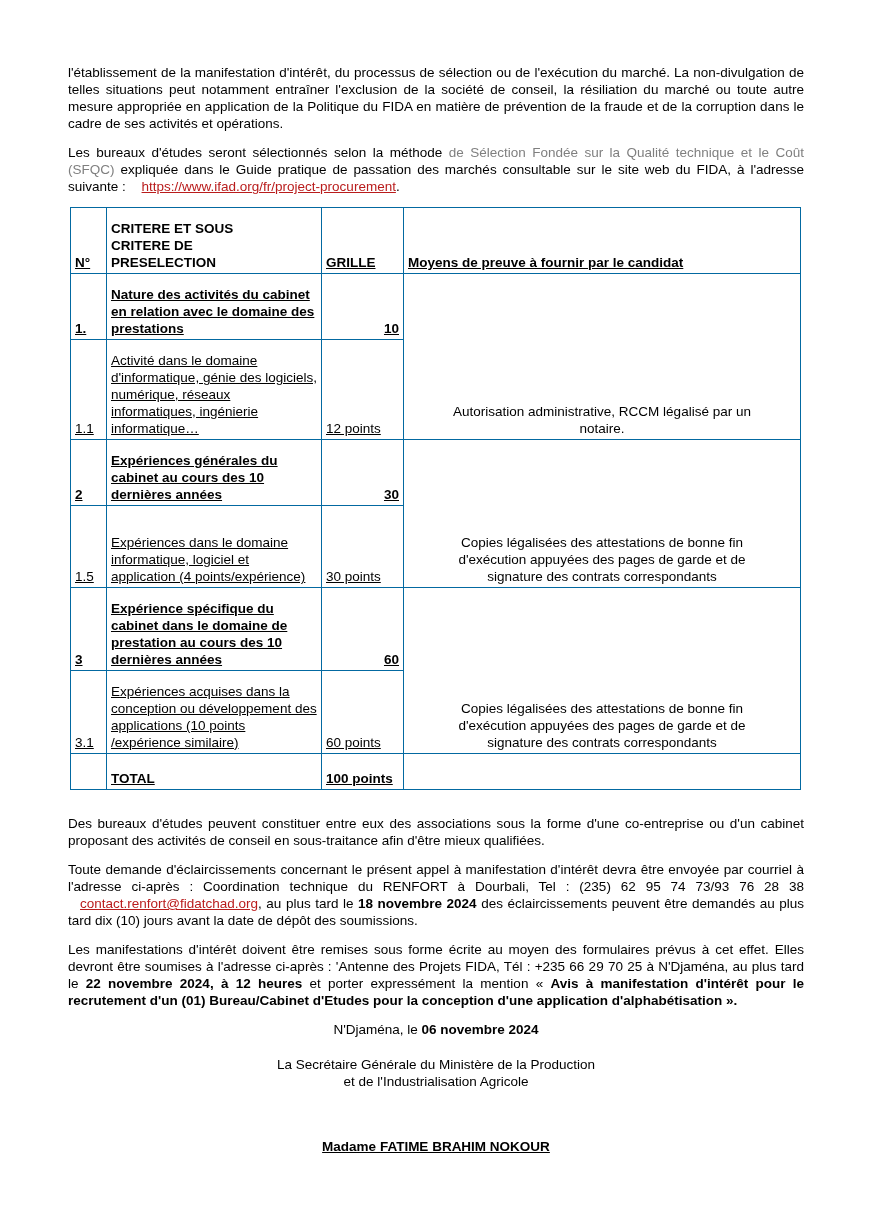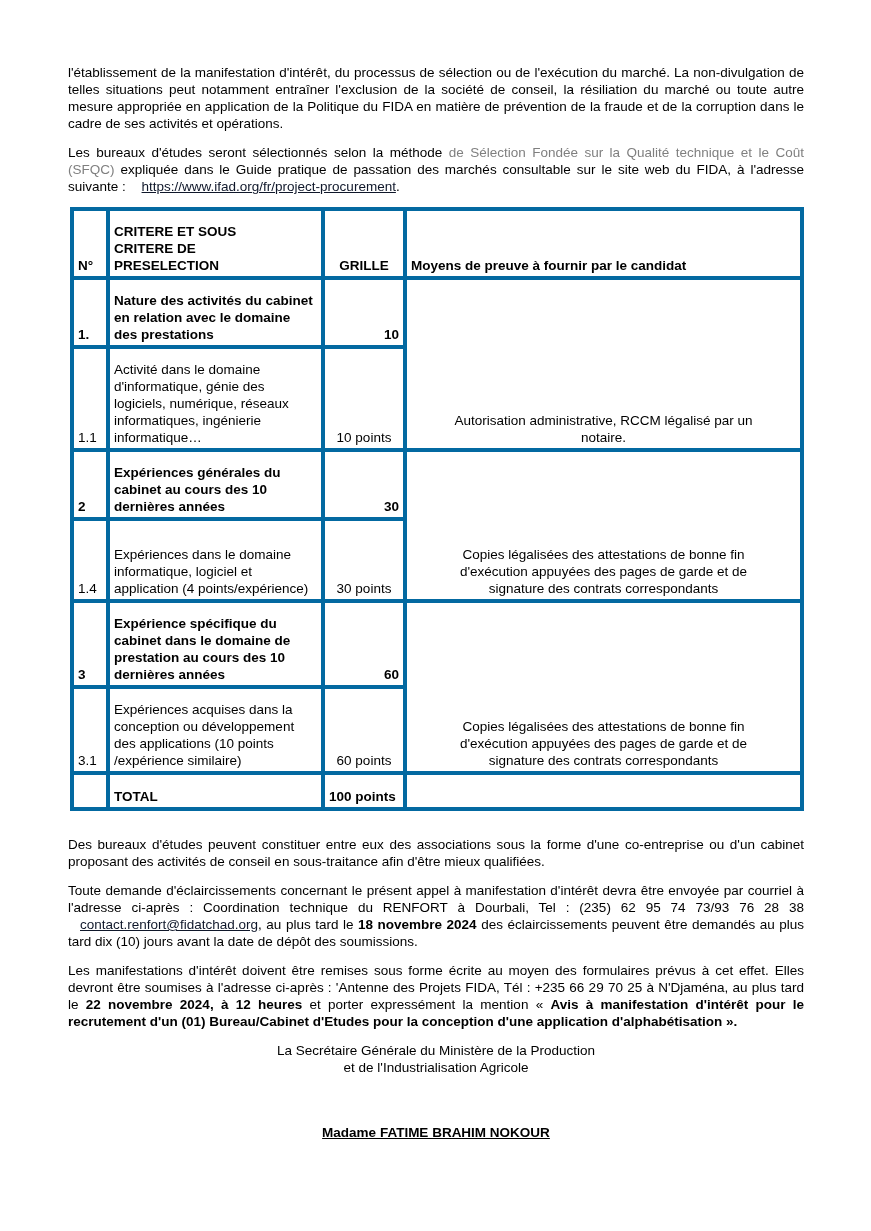--- a/index.html
+++ b/index.html
@@ -10,47 +10,48 @@
     font-family:"Liberation Sans", sans-serif;
     font-size:13.5px;
     line-height:17px;
     color:#000000;
     overflow:hidden;
     box-sizing:border-box;
   }
   .content { padding:64px 67px 0 68px; }
   p { margin:0 0 12px 0; text-align:justify; }
   .gray { color:#7f7f7f; }
-  a.link { color:#0f172a; text-decoration:underline; cursor:pointer;padding-left:12px; }
+  a.link { color:#b91c1c; text-decoration:underline; cursor:pointer;padding-left:12px; }
   .bold { font-weight:bold; }
 
   
   table.criteria-table {
     border-collapse:collapse;
     table-layout:fixed;
     width:730px;
     margin:1px 0 25px 2px;
   }
   table.criteria-table td {
-    border:4px solid #0369a1;
+    border:1px solid #0369a1;
     vertical-align:bottom;
     padding:12px 4px 2px 4px;
     overflow:hidden;
     box-sizing:border-box;
+    text-decoration:underline;
   }
   col.c1 { width:36px; }
   col.c2 { width:215px; }
   col.c3 { width:82px; }
   col.c4 { width:397px; }
   td.num { padding-left:4px; }
   td.criteria { padding:1px 12px 2px 5px; }
   td.hdr-cell { font-weight:bold; vertical-align:bottom; }
   .hdr-crit-inner { display:inline-block; max-width:150px; }
   td.grille-main { text-align:right; font-weight:bold; padding-right:8px; }
-  td.grille-sub { padding-left:6px;text-align:center; }
+  td.grille-sub { padding-left:6px; }
   td.grille-total { font-weight:bold; padding-left:6px; padding-right:10px; vertical-align:bottom; }
   td.proof { vertical-align:middle; text-align:center; padding:2px 8px; }
   .proof-inner { display:inline-block; max-width:345px; }
   .dateline { text-align:center; margin:0 0 18px 0; }
   .sig-block { text-align:center; margin:0 0 48px 0; }
   .name-line { text-align:center; }
   .name-line span { font-weight:bold; text-decoration:underline; }
 </style>
 </head>
 <body>
@@ -80,31 +81,31 @@
 
       <tr style="height:48px">
         <td class="num bold">1.</td>
         <td class="criteria bold">Nature des activités du cabinet en relation avec le domaine des prestations</td>
         <td class="grille-main">10</td>
         <td class="proof" rowspan="2"><span class="proof-inner">Autorisation administrative, RCCM légalisé par un notaire.</span></td>
       </tr>
       <tr style="height:83px">
         <td class="num">1.1</td>
         <td class="criteria">Activité dans le domaine d'informatique, génie des logiciels, numérique, réseaux informatiques, ingénierie informatique…</td>
-        <td class="grille-sub">10 points</td>
+        <td class="grille-sub">12 points</td>
       </tr>
 
       <tr style="height:62px">
         <td class="num bold">2</td>
         <td class="criteria bold">Expériences générales du cabinet au cours des 10 dernières années</td>
         <td class="grille-main">30</td>
         <td class="proof" rowspan="2"><span class="proof-inner">Copies légalisées des attestations de bonne fin d'exécution appuyées des pages de garde et de signature des contrats correspondants</span></td>
       </tr>
       <tr style="height:82px">
-        <td class="num">1.4</td>
+        <td class="num">1.5</td>
         <td class="criteria">Expériences dans le domaine informatique, logiciel et application (4 points/expérience)</td>
         <td class="grille-sub">30 points</td>
       </tr>
 
       <tr style="height:69px">
         <td class="num bold">3</td>
         <td class="criteria bold">Expérience spécifique du cabinet dans le domaine de prestation au cours des 10 dernières années</td>
         <td class="grille-main">60</td>
         <td class="proof" rowspan="2"><span class="proof-inner">Copies légalisées des attestations de bonne fin d'exécution appuyées des pages de garde et de signature des contrats correspondants</span></td>
       </tr>
@@ -122,20 +123,21 @@
       </tr>
     </tbody>
       </table>
 
     <p>Des bureaux d'études peuvent constituer entre eux des associations sous la forme d'une co-entreprise ou d'un cabinet proposant des activités de conseil en sous-traitance afin d'être mieux qualifiées.</p>
 
     <p><span>Toute demande d'éclaircissements concernant le présent appel à manifestation d'intérêt devra être envoyée par courriel à l'adresse ci-après : Coordination technique du RENFORT à Dourbali, Tel : (235) 62 95 74 73/93 76 28 38 </span><a class="link">contact.renfort@fidatchad.org</a><span>, au plus tard le </span><span class="bold">18 novembre 2024</span><span> des éclaircissements peuvent être demandés au plus tard dix (10) jours avant la date de dépôt des soumissions.</span></p>
 
     <p><span>Les manifestations d'intérêt doivent être remises sous forme écrite au moyen des formulaires prévus à cet effet. Elles devront être soumises à l'adresse ci-après : 'Antenne des Projets FIDA, Tél : +235 66 29 70 25 à N'Djaména, au plus tard le </span><span class="bold">22 novembre 2024, à 12 heures</span><span> et porter expressément la mention « </span><span class="bold">Avis à manifestation d'intérêt pour le recrutement d'un (01) Bureau/Cabinet d'Etudes pour la conception d'une application d'alphabétisation ».</span></p>
 
+    <p class="dateline"><span>N'Djaména, le </span><span class="bold">06 novembre 2024</span></p>
 
     <div class="sig-block">
       <div>La Secrétaire Générale du Ministère de la Production</div>
       <div>et de l'Industrialisation Agricole</div>
     </div>
 
     <div class="name-line"><span>Madame FATIME BRAHIM NOKOUR</span></div>
 
   </div>
 </div>

